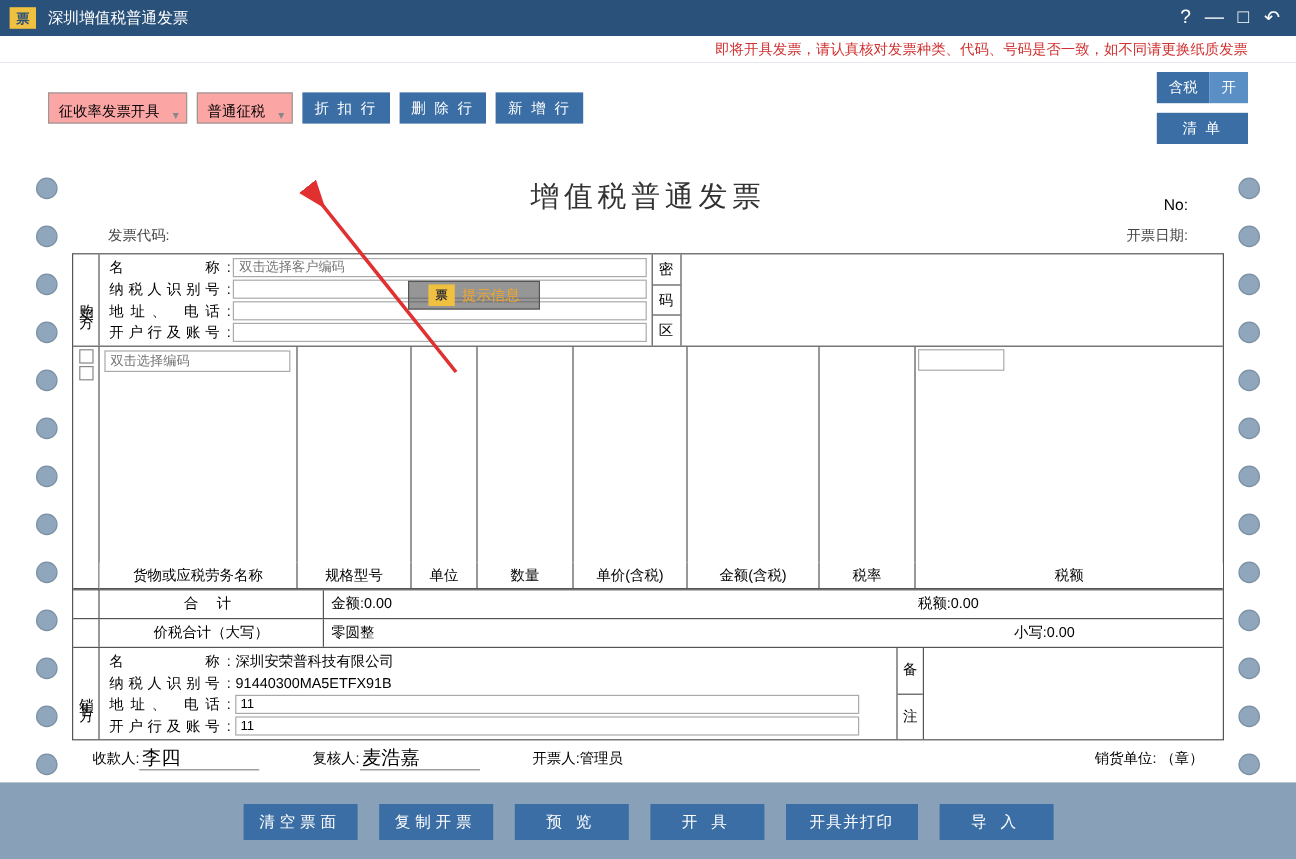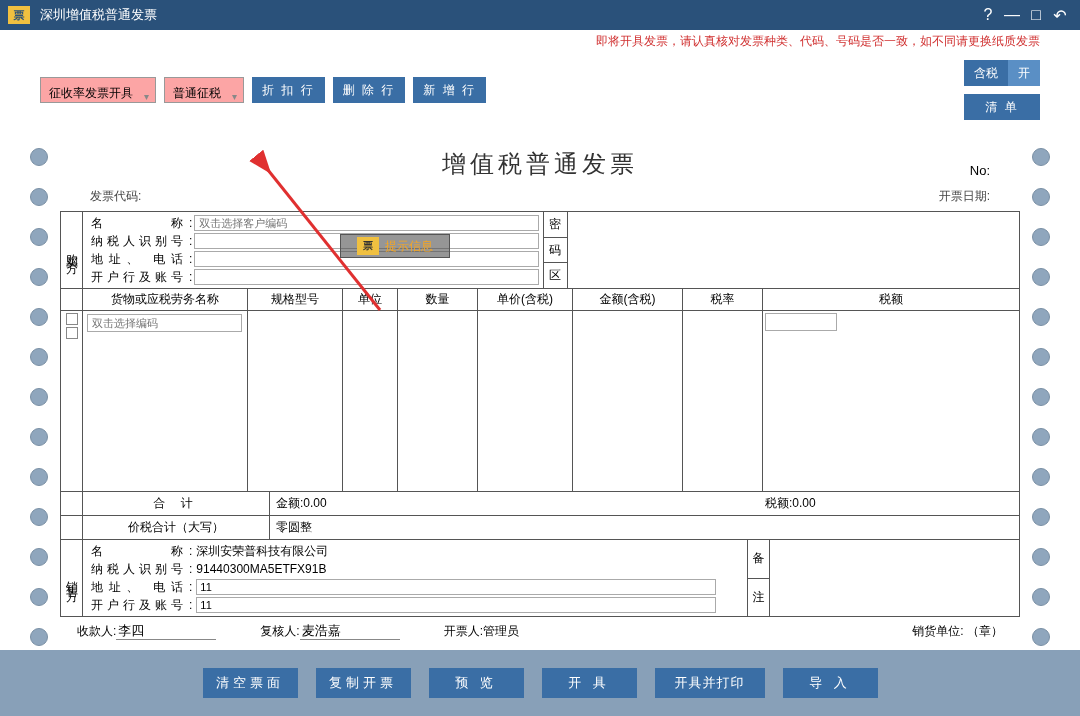--- a/index.html
+++ b/index.html
@@ -75,21 +75,21 @@
   .seller-body{flex:1;}
   .seller-body .kv-row .v{padding-left:2px;}
   .remark-col{width:22px; border-left:1px solid #555; display:flex; flex-direction:column; font-size:12px;}
   .remark-col div{flex:1; display:flex; align-items:center; justify-content:center;}
   .remark-col div:first-child{border-bottom:1px solid #555;}
   .remark-area{width:250px; border-left:1px solid #555;}
   .seller-body input{border:1px solid #aaa; height:16px; width:520px; font-size:11px; padding:0 3px;}
 
   .footer-row{display:flex; font-size:12px; margin:6px 17px 0; align-items:center; gap:4px;}
   .footer-row .grp{display:flex; align-items:center; margin-right:40px;}
-  .footer-row input{border:none; border-bottom:1px solid #888; width:100px; font-size:13px; padding:0 2px;}
+  .footer-row input{border:none; border-bottom:1px solid #888; width:100px; font-size:16px; padding:0 2px;}
   .footer-row .chapter{margin-left:auto;}
 
   .bottom-bar{background:#88a0b8; padding:12px 0 16px; display:flex; justify-content:center; gap:18px; margin-top:6px;}
   .bottom-bar button{background:#3a6ea5; color:#fff; border:none; height:30px; width:95px; font-size:13px; letter-spacing:4px; cursor:pointer;}
   .bottom-bar button.wide{width:110px; letter-spacing:1px;}
 
   .arrow{position:absolute; pointer-events:none;}
   .hl-box{position:absolute; background:rgba(80,80,80,.6); border:1px solid #555; color:#f5a623; font-size:12px; display:flex; align-items:center; justify-content:center; pointer-events:none;}
   .hl-logo{width:22px;height:18px;background:#f0c040;margin-right:6px;display:flex;align-items:center;justify-content:center;color:#333;font-size:10px;font-weight:bold;}
 </style>
@@ -199,72 +199,73 @@
         </div>
         <div class="right-col">
           <div class="cell">密</div>
           <div class="cell">码</div>
           <div class="cell">区</div>
         </div>
         <div class="right-area" style="width:270px;"></div>
       </div>
 
       <div class="section" style="flex-direction:column; border-bottom:none;">
+        <div style="display:flex;">
+          <div class="chk-col">
+            <div class="chk"></div>
+              <div class="chk"></div>
+          </div>
+          <div style="flex:1;">
+            <div class="grid-body">
+              <div class="c-name"><input placeholder="双击选择编码" style=""></div>
+              <div class="c-spec"></div>
+              <div class="c-unit"></div>
+              <div class="c-qty"></div>
+              <div class="c-price"></div>
+              <div class="c-amt"></div>
+              <div class="c-rate"></div>
+              <div class="c-tax"><input style=""></div>
+            </div>
+          </div>
+        </div>
         <div style="display:flex;">
           <div class="chk-col" style="border-bottom:1px solid #555;">
           </div>
           <div style="flex:1;">
             <div class="grid-head">
               <div class="c-name">货物或应税劳务名称</div>
               <div class="c-spec">规格型号</div>
               <div class="c-unit">单位</div>
               <div class="c-qty">数量</div>
               <div class="c-price">单价(含税)</div>
               <div class="c-amt">金额(含税)</div>
               <div class="c-rate">税率</div>
               <div class="c-tax">税额</div>
             </div>
           </div>
         </div>
         <div style="display:flex;">
-          <div class="chk-col">
-            <div class="chk"></div>
-              <div class="chk"></div>
-          </div>
-          <div style="flex:1;">
-            <div class="grid-body">
-              <div class="c-name"><input placeholder="双击选择编码" style=""></div>
-              <div class="c-spec"></div>
-              <div class="c-unit"></div>
-              <div class="c-qty"></div>
-              <div class="c-price"></div>
-              <div class="c-amt"></div>
-              <div class="c-rate"></div>
-              <div class="c-tax"><input style=""></div>
-            </div>
-          </div>
-        </div>
-        <div style="display:flex;">
           <div class="chk-col" style="border-top:1px solid #555;"></div>
           <div style="flex:1;">
             <div class="total-row">
               <div class="lbl">合    计</div>
               <div class="amt">金额:0.00</div>
               <div class="tax">税额:0.00</div>
             </div>
           </div>
         </div>
       </div>
 
       <div class="section" style="border-top:1px solid #555;">
         <div class="chk-col"></div>
         <div style="flex:1;">
           <div class="cap-row" style="border-top:none;">
             <div class="lbl">价税合计（大写）</div>
             <div class="val">零圆整</div>
+            <div class="small">小写:0.00</div>
           </div>
         </div>
       </div>
 
       <div class="section" style="border-bottom:none;">
         <div class="vlabel">销售方</div>
         <div class="seller-body" style="padding:2px 4px;">
           <div class="kv-row">
               <span class="k">名        称</span>
               <span class="sep">:</span>

